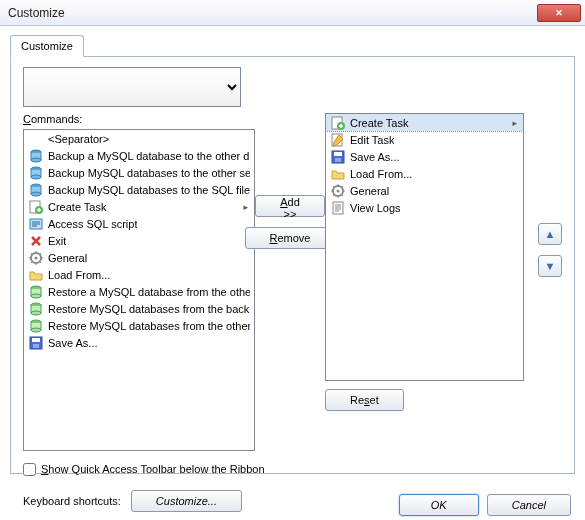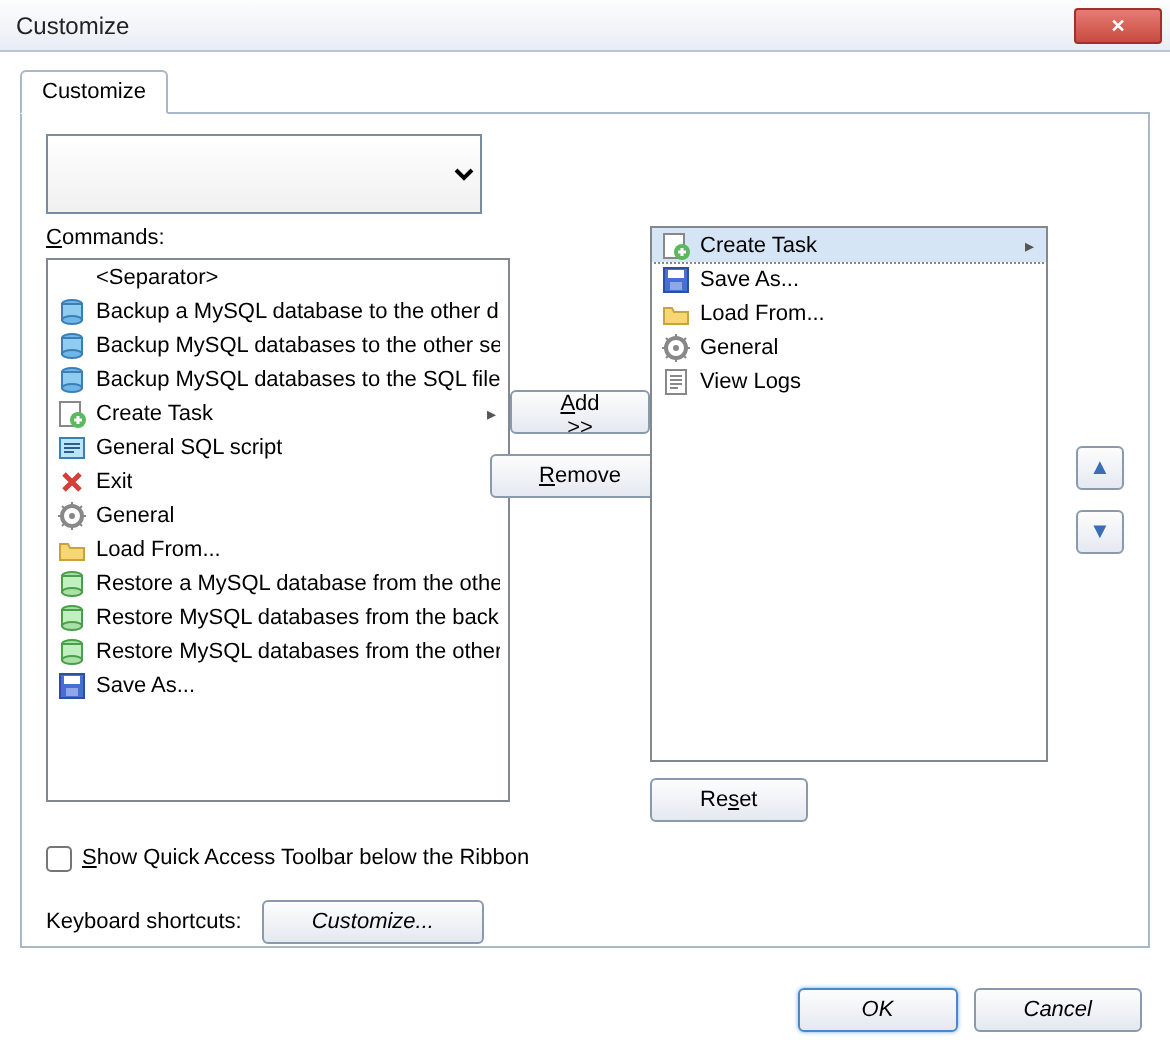--- a/index.html
+++ b/index.html
@@ -10,21 +10,21 @@
 .tab-strip { padding: 8px 10px 0 10px; }
 .tab { display: inline-block; padding: 4px 10px; border: 1px solid #a8b8c8; border-bottom: 1px solid #fff; background: #fff; border-radius: 3px 3px 0 0; position: relative; top: 1px; }
 .content { border: 1px solid #a8b8c8; margin: 0 10px 10px 10px; padding: 10px 12px; height: 418px; }
 .label { margin-bottom: 4px; display: block; }
 select.combo { width: 218px; height: 21px; border: 1px solid #7a8ca0; font-size: 11px; padding: 19px 2px; background: linear-gradient(#fff,#f0f0f0); }
 .cols { display: flex; margin-top: 6px; }
 .left-col { width: 232px; }
 .mid-col { width: 70px; display: flex; flex-direction: column; align-items: center; padding-top: 82px; gap: 10px; }
 .right-col { width: 210px; }
 .arrow-col { width: 40px; display: flex; flex-direction: column; align-items: flex-end; padding-top: 110px; gap: 10px; }
-.listbox { border: 1px solid #828790; background: #fff; height: 272px; overflow: hidden; }
+.listbox { border: 1px solid #828790; background: #fff; height: 322px; overflow: hidden; }
 .listbox.right { height: 268px; }
 .list-item { display: flex; align-items: center; height: 17px; padding: 0 4px; font-size: 11px; white-space: nowrap; overflow: hidden; }
 .list-item.sel { background: #d6e5f5; outline: 1px dotted #888; }
 .icon { width: 16px; height: 16px; margin-right: 4px; display: flex; align-items: center; justify-content: center; flex-shrink: 0; }
 .item-text { overflow: hidden; text-overflow: clip; }
 .chev { margin-left: auto; color: #555; font-size: 9px; padding-right: 2px; }
 .btn { min-width: 60px; height: 22px; border: 1px solid #8a9aae; background: linear-gradient(#fdfdfd,#e4e9f0); border-radius: 3px; font-size: 11px; padding: 0 24px; cursor: pointer; }
 .btn.small { width: 24px; min-width: 24px; padding: 0; }
 .btn.wide { min-width: 80px; font-style: italic; }
 .reset-row { margin-top: 8px; }
@@ -103,21 +103,21 @@
             <span class="item-text">Create Task</span>
             <span class="chev">▸</span>
           </div>
           <div class="list-item">
             <span class="icon">
               <svg width="16" height="16">
                 <rect x="2" y="3" width="12" height="10" fill="#bde5f8" stroke="#3a7fb5"></rect>
                 <path d="M4 6h8M4 8h8M4 10h5" stroke="#2a5f8f"></path>
               </svg>
             </span>
-            <span class="item-text">General SQL script</span>
+            <span class="item-text">Access SQL script</span>
           </div>
           <div class="list-item">
             <span class="icon">
               <svg width="16" height="16">
                 <path d="M4 4l8 8M12 4l-8 8" stroke="#d43f3a" stroke-width="2.5"></path>
               </svg>
             </span>
             <span class="item-text">Exit</span>
           </div>
           <div class="list-item">
@@ -191,20 +191,29 @@
           <div class="list-item sel">
             <span class="icon">
               <svg width="16" height="16">
                 <rect x="2" y="2" width="10" height="12" fill="#fff" stroke="#888"></rect>
                 <circle cx="11" cy="11" r="4" fill="#5cb85c"></circle>
                 <path d="M11 9v4M9 11h4" stroke="#fff" stroke-width="1.5"></path>
               </svg>
             </span>
             <span class="item-text">Create Task</span>
             <span class="chev">▸</span>
+          </div>
+          <div class="list-item">
+            <span class="icon">
+              <svg width="16" height="16">
+                <rect x="2" y="2" width="10" height="12" fill="#fff" stroke="#888"></rect>
+                <path d="M9 3l4 4-6 6-4 1 1-4z" fill="#f0c040" stroke="#c9952b"></path>
+              </svg>
+            </span>
+            <span class="item-text">Edit Task</span>
           </div>
           <div class="list-item">
             <span class="icon">
               <svg width="16" height="16">
                 <rect x="2" y="2" width="12" height="12" fill="#4a6fd4" stroke="#2a4fa4"></rect>
                 <rect x="4" y="3" width="8" height="4" fill="#fff"></rect>
                 <rect x="5" y="9" width="6" height="4" fill="#8fa8e8"></rect>
               </svg>
             </span>
             <span class="item-text">Save As...</span>

